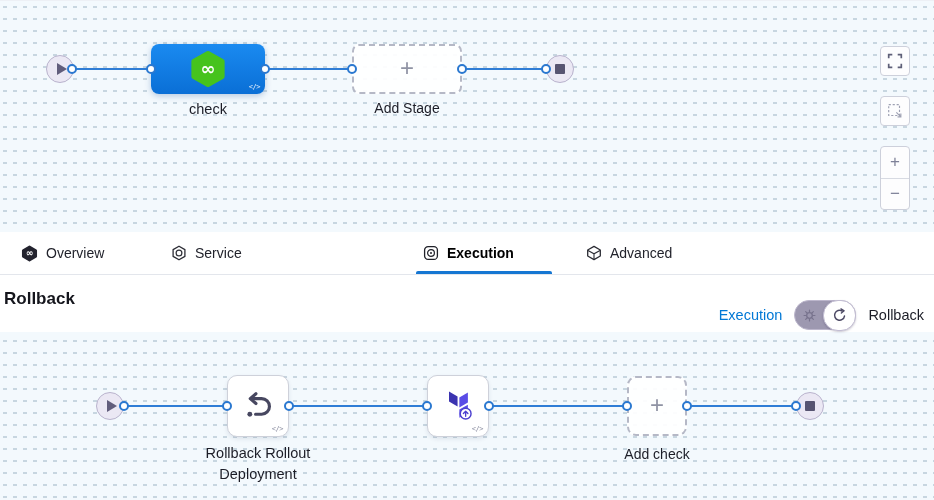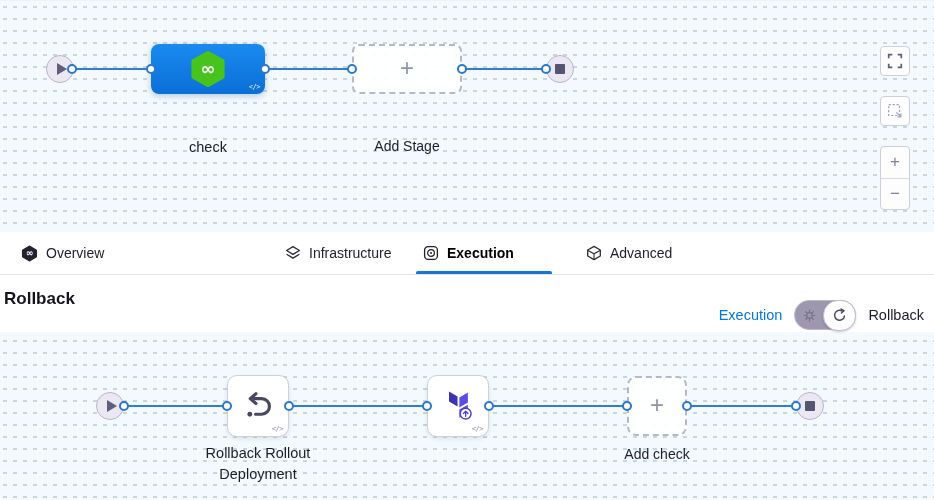--- a/index.html
+++ b/index.html
@@ -53,21 +53,21 @@
   }
   .plus { font-size:24px; font-weight:400; color:#8f93a4; line-height:1; margin-top:-2px; }
 
   .stepbox {
     position:absolute; width:62px; height:62px; background:#fff;
     border:1px solid #ced1da; border-radius:10px;
     box-shadow:0 2px 4px rgba(30,40,80,.10);
     display:flex; align-items:center; justify-content:center; z-index:2; cursor:pointer;
   }
 
-  .nodelabel { position:absolute; text-align:center; font-size:14.5px; color:#1c1d27; z-index:2;margin-top:38px; }
+  .nodelabel { position:absolute; text-align:center; font-size:14.5px; color:#1c1d27; z-index:2; }
   .steplabel { position:absolute; text-align:center; font-size:14.5px; color:#1c1d27; line-height:21px; z-index:2; }
 
   
   .ctrl-btn {
     position:absolute; left:880px; width:30px; height:30px;
     background:#fdfdfe; border:1px solid #cdd0db; border-radius:4px;
     display:flex; align-items:center; justify-content:center; z-index:4; cursor:pointer;
   }
   .zoom-group {
     position:absolute; left:880px; top:145px; width:30px; height:64px;
@@ -175,28 +175,28 @@
 <nav class="tabbar">
 
   <div class="tab" style="left:21px">
     <svg width="17" height="17" viewBox="0 0 16 16">
       <polygon points="8,1.6 14,5.1 14,10.9 8,14.4 2,10.9 2,5.1" fill="#23232e" stroke="#23232e" stroke-width="2.2" stroke-linejoin="round"></polygon>
       <text x="8" y="10.8" text-anchor="middle" font-size="8.5" font-weight="bold" fill="#ffffff" font-family="DejaVu Sans, sans-serif">∞</text>
     </svg>
     <span>Overview</span>
   </div>
 
-
-  <div class="tab" style="left:285px">
+  <div class="tab" style="left:171px">
     <svg width="16" height="16" viewBox="0 0 16 16">
-      <path d="M8 1.6 L14.4 5.5 L8 9.4 L1.6 5.5 Z" fill="none" stroke="#2c2d35" stroke-width="1.3" stroke-linejoin="round"></path>
-      <path d="M1.6 9.2 L8 13.1 L14.4 9.2" fill="none" stroke="#2c2d35" stroke-width="1.3" stroke-linejoin="round"></path>
-    </svg>
-    <span>Infrastructure</span>
-  </div>
+      <polygon points="8,1.2 13.9,4.6 13.9,11.4 8,14.8 2.1,11.4 2.1,4.6" fill="none" stroke="#2c2d35" stroke-width="1.3" stroke-linejoin="round"></polygon>
+      <circle cx="8" cy="8" r="2.9" fill="none" stroke="#2c2d35" stroke-width="1.2"></circle>
+    </svg>
+    <span>Service</span>
+  </div>
+
 
   <div class="tab active" style="left:423px">
     <svg width="16" height="16" viewBox="0 0 16 16">
       <rect x="1.6" y="1.6" width="12.8" height="12.8" rx="3.5" fill="none" stroke="#202129" stroke-width="1.3"></rect>
       <circle cx="8" cy="8" r="3.4" fill="none" stroke="#202129" stroke-width="1.2"></circle>
       <circle cx="8" cy="8" r="1" fill="#202129"></circle>
     </svg>
     <span>Execution</span>
   </div>
 

